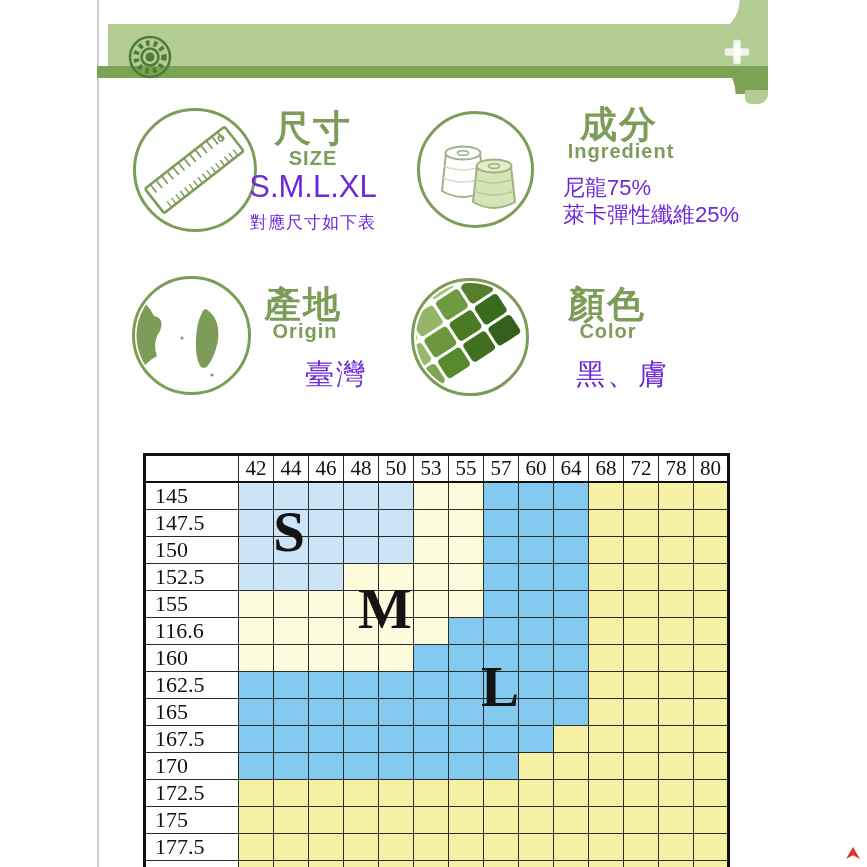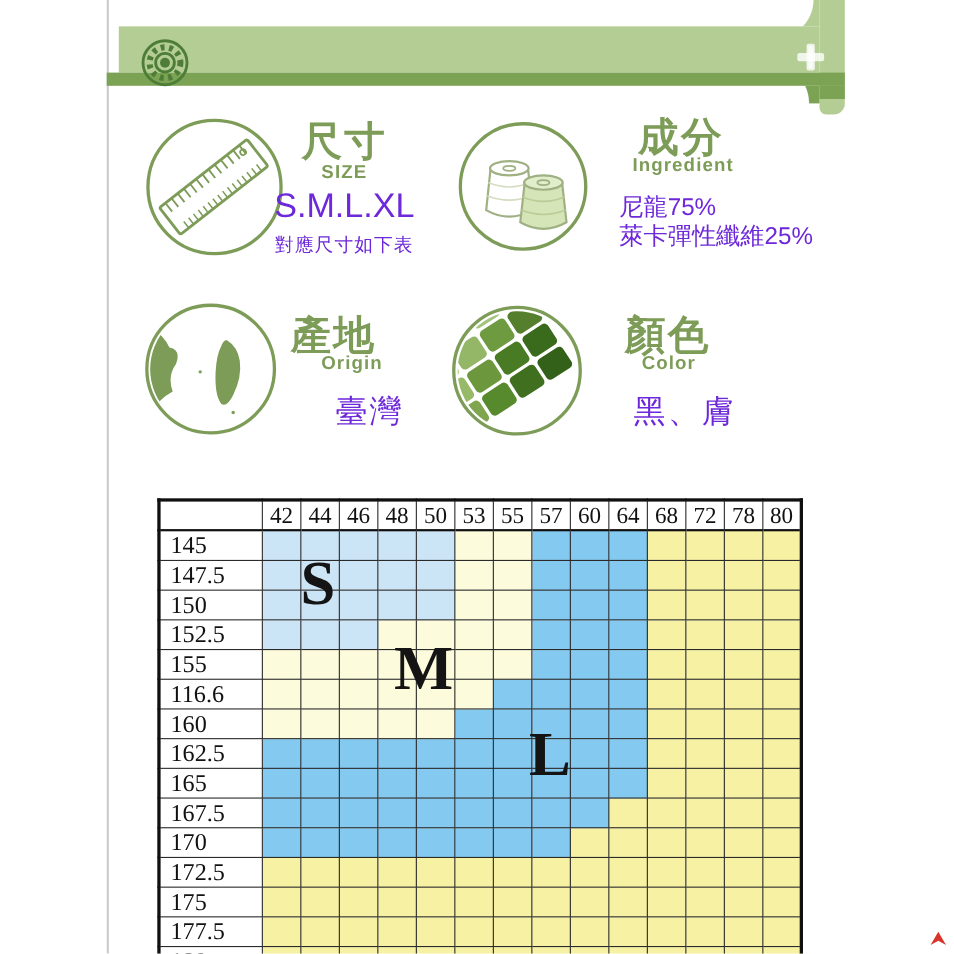--- a/index.html
+++ b/index.html
@@ -27,33 +27,33 @@
   
   .circle{position:absolute;border:3px solid #7d9c58;border-radius:50%;background:#fff;box-sizing:border-box;}
   .c-size{left:133px;top:108px;width:124px;height:124px;}
   .c-ing{left:417px;top:111px;width:117px;height:117px;}
   .c-origin{left:132px;top:276px;width:119px;height:119px;}
   .c-color{left:411px;top:278px;width:118px;height:118px;}
   .circle svg{position:absolute;left:-3px;top:-3px;}
 
   .sec-title{position:absolute;font-size:37px;font-weight:bold;color:#7d9c58;
              transform:translateX(-50%);white-space:nowrap;letter-spacing:2px;}
-  .sec-sub{position:absolute;font-size:17px;font-weight:bold;color:#7d9c58;
+  .sec-sub{position:absolute;font-size:20px;font-weight:bold;color:#7d9c58;
              transform:translateX(-50%);white-space:nowrap;letter-spacing:1px;text-align:center;}
   .sec-body{position:absolute;color:#6d28d9;white-space:nowrap;}
 
   .t-size{left:313px;top:104px;}   .s-size{left:313px;top:147px;}
   .v-size{left:313px;top:169px;font-size:31px;transform:translateX(-50%);}
   .n-size{left:313px;top:211px;font-size:17px;transform:translateX(-50%);letter-spacing:1px;}
 
   .t-ing{left:619px;top:100px;}    .s-ing{left:621px;top:140px;}
   .v-ing1{left:563px;top:173px;font-size:22px;}
   .v-ing2{left:563px;top:200px;font-size:22px;}
 
-  .t-origin{left:303px;top:280px;} .s-origin{left:320px;top:320px;}
+  .t-origin{left:303px;top:280px;} .s-origin{left:305px;top:320px;}
   .v-origin{left:336px;top:355px;font-size:29px;transform:translateX(-50%);letter-spacing:2px;}
 
   .t-color{left:607px;top:280px;}  .s-color{left:608px;top:320px;}
   .v-color{left:576px;top:355px;font-size:29px;letter-spacing:2px;}
 
   
   .table-wrap{position:absolute;left:143px;top:453px;}
   table.sz{border-collapse:collapse;table-layout:fixed;background:#fff;border:3px solid #101010;}
   table.sz th,table.sz td{border:1px solid #2a2a2a;padding:0;}
   table.sz thead tr{height:25px;}

